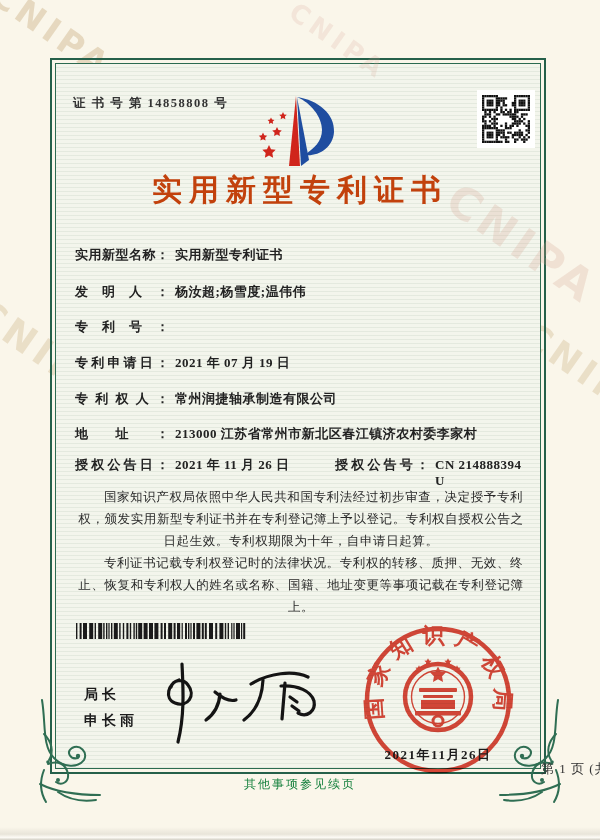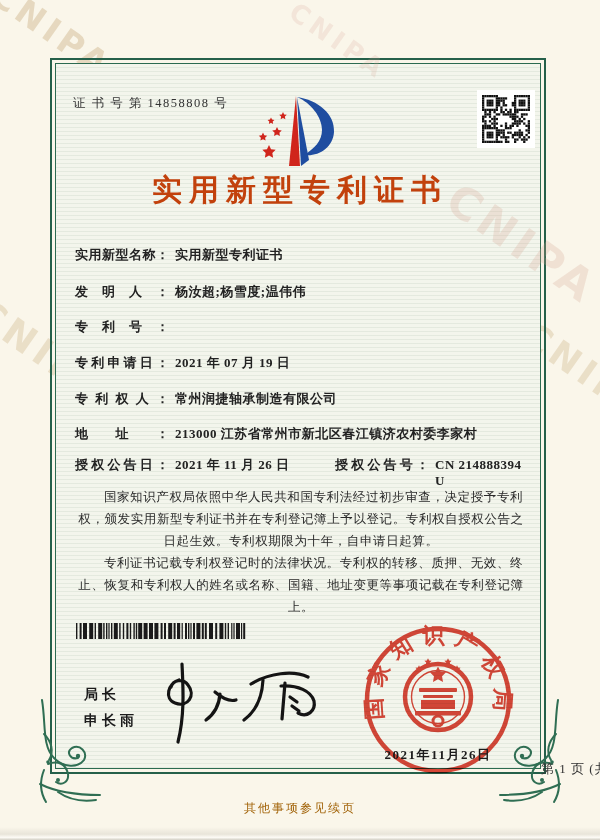--- a/index.html
+++ b/index.html
@@ -14,21 +14,21 @@
   .wm-d{left:282px;top:26px;font-size:26px;color:rgba(214,166,148,0.20);}
   .wm-e{left:514px;top:352px;font-size:36px;color:rgba(198,168,120,0.30);}
   
   #frame{position:absolute;left:50px;top:58px;width:496px;height:716px;border:2px solid #25604a;box-sizing:border-box;}
   #frame-inner{position:absolute;left:3px;top:3px;right:3px;bottom:3px;border:1px solid #2c6b51;
       background:#f3f5ec repeating-linear-gradient(0deg, rgba(120,150,125,0.12) 0px, rgba(120,150,125,0.12) 1px, rgba(0,0,0,0) 1px, rgba(0,0,0,0) 4px);}
   .corner{position:absolute;width:74px;height:112px;}
   .corner-bl{left:34px;top:696px;}
   .corner-br{left:492px;top:696px;transform:scaleX(-1);}
   
-  .cert-no{position:absolute;left:73px;top:95px;font-size:12.5px;font-weight:400;letter-spacing:1.5px;color:#333;}
+  .cert-no{position:absolute;left:73px;top:95px;font-size:12.5px;font-weight:700;letter-spacing:1.5px;color:#333;}
   #logo{position:absolute;left:256px;top:94px;}
   .qr-wrap{position:absolute;left:477px;top:90px;width:58px;height:58px;background:#fff;}
   #qr{position:absolute;left:5px;top:5px;}
   .title{position:absolute;left:0;top:170px;width:100%;text-align:center;font-size:30px;font-weight:700;
          letter-spacing:7px;color:#c2410c;}
   
   .frow{position:absolute;left:75px;width:460px;display:flex;align-items:baseline;font-size:13px;font-weight:600;color:#222;}
   .flabel{display:inline-block;width:94px;text-align:justify;text-align-last:justify;flex:none;}
   .fvalue{margin-left:6px;letter-spacing:0.5px;}
   .fvalue-fixed{flex:none;width:132px;}
@@ -42,21 +42,21 @@
   
   .sig-title{position:absolute;left:84px;top:686px;font-size:14px;font-weight:700;letter-spacing:4px;color:#1c1c1c;}
   .sig-name{position:absolute;left:84px;top:712px;font-size:14px;font-weight:700;letter-spacing:4px;color:#1c1c1c;}
   #sig-script{position:absolute;left:135px;top:652px;}
   
   #seal{position:absolute;left:353px;top:615px;mix-blend-mode:multiply;}
   .seal-date{position:absolute;left:353px;top:746px;width:170px;text-align:center;font-size:13px;
              font-weight:700;letter-spacing:1.5px;color:#1b1b1b;}
   
   .page-num{position:absolute;left:0;top:760px;width:100%;text-align:right;font-size:13px;color:#333;letter-spacing:1px;padding-left:44px;}
-  .footer-note{position:absolute;left:0;top:800px;width:100%;text-align:center;font-size:12px;color:#a16207;letter-spacing:2px;}
+  .footer-note{position:absolute;left:0;top:776px;width:100%;text-align:center;font-size:12px;color:#15803d;letter-spacing:2px;}
   .page-edge{position:absolute;left:0;bottom:0;width:100%;height:13px;
              background:linear-gradient(180deg, rgba(0,0,0,0) 0%, rgba(0,0,0,0.07) 55%, rgba(255,255,255,0.55) 80%, rgba(0,0,0,0.16) 100%);}
 </style>
 </head>
 <body>
 
 <div id="page">
 
   <div class="wm wm-a">CNIPA</div>
   <div class="wm wm-b">CNIPA</div>

